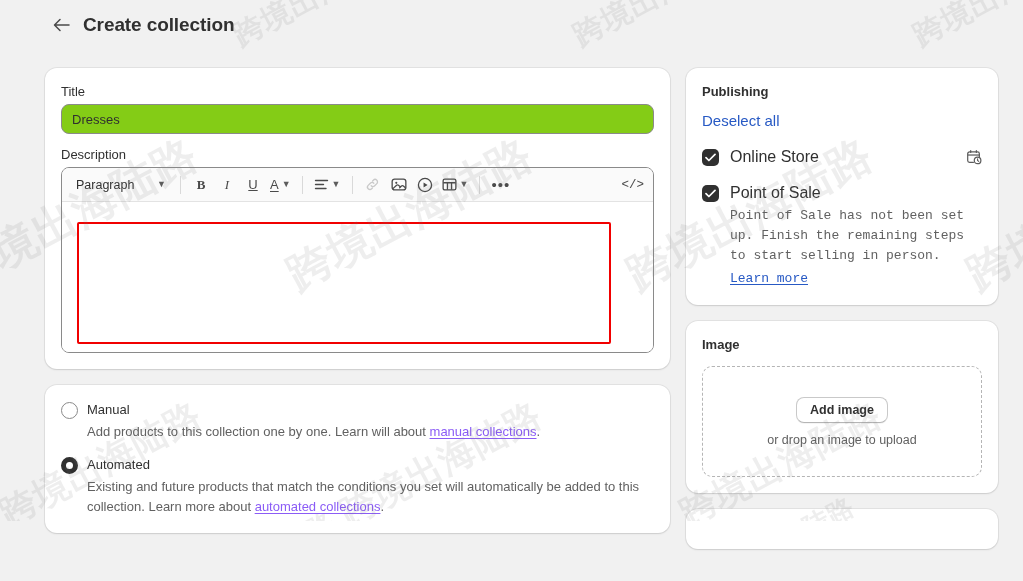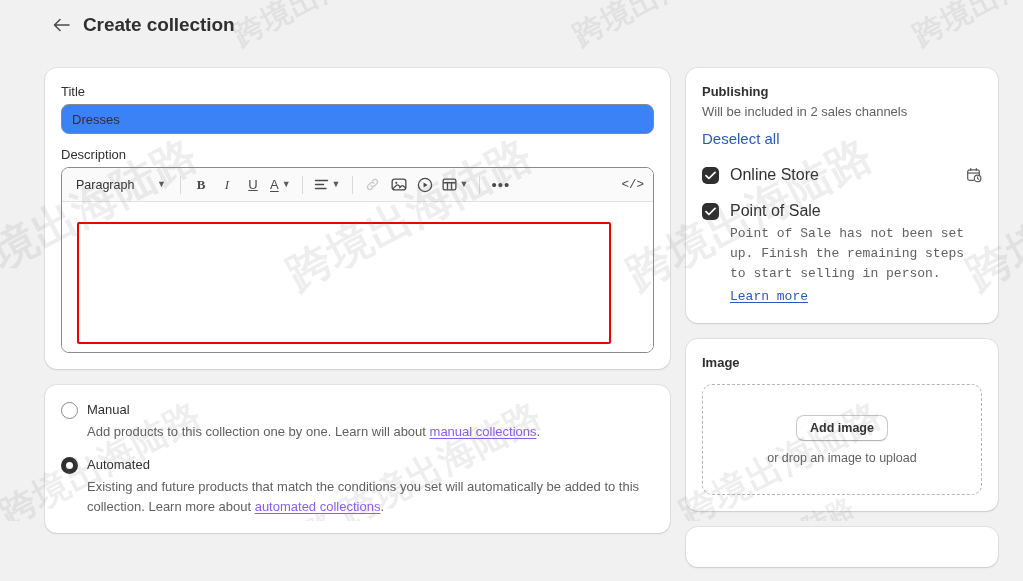--- a/index.html
+++ b/index.html
@@ -68,21 +68,21 @@
   
   .field-label {
     font-size: 13px; color: #303030;
     margin-bottom: 5px; display: block;
   }
   .text-input {
     width: 100%;
     height: 30px;
     border: 1px solid #8a8a8a;
     border-radius: 8px;
-    background: #3b82f6;
+    background: #84cc16;
     font-size: 13px;
     color: #303030;
     padding: 0 10px;
     font-family: "Liberation Sans", sans-serif;
     outline: none;
   }
   .text-input::placeholder { color: #8a8a8a; }
 
   
   .editor-wrap {
@@ -390,21 +390,20 @@
           <span>Existing and future products that match the conditions you set will automatically be added to this collection. Learn more about </span><a class="inline-link" href="#">automated collections</a><span>.</span>
         </div>
       </div>
 
     </div>
 
     <div class="col-side">
 
       <div class="card">
         <div class="side-title">Publishing</div>
-        <div class="side-sub">Will be included in 2 sales channels</div>
         <div class="side-link">Deselect all</div>
 
         
         <div class="chan-row">
           <div class="checkbox">
             <svg width="11" height="9" viewBox="0 0 11 9" fill="none" aria-hidden="true">
               <path d="M1 4.6l2.9 2.9L10 1.4" stroke="#fff" stroke-width="1.7" stroke-linecap="round" stroke-linejoin="round"></path>
             </svg>
           </div>
           <div class="chan-name">Online Store</div>

